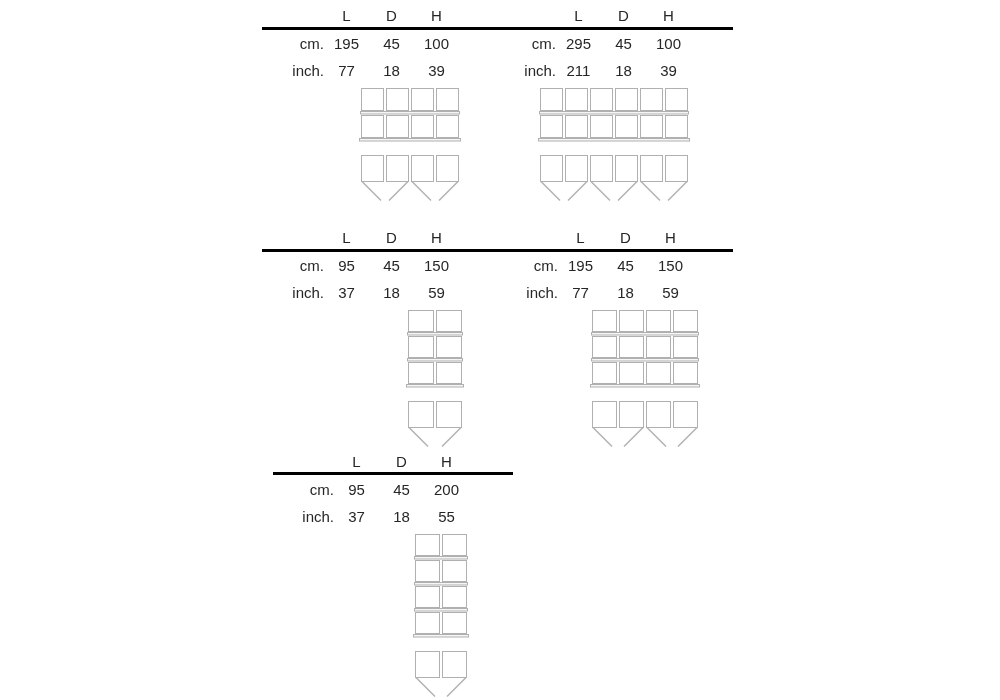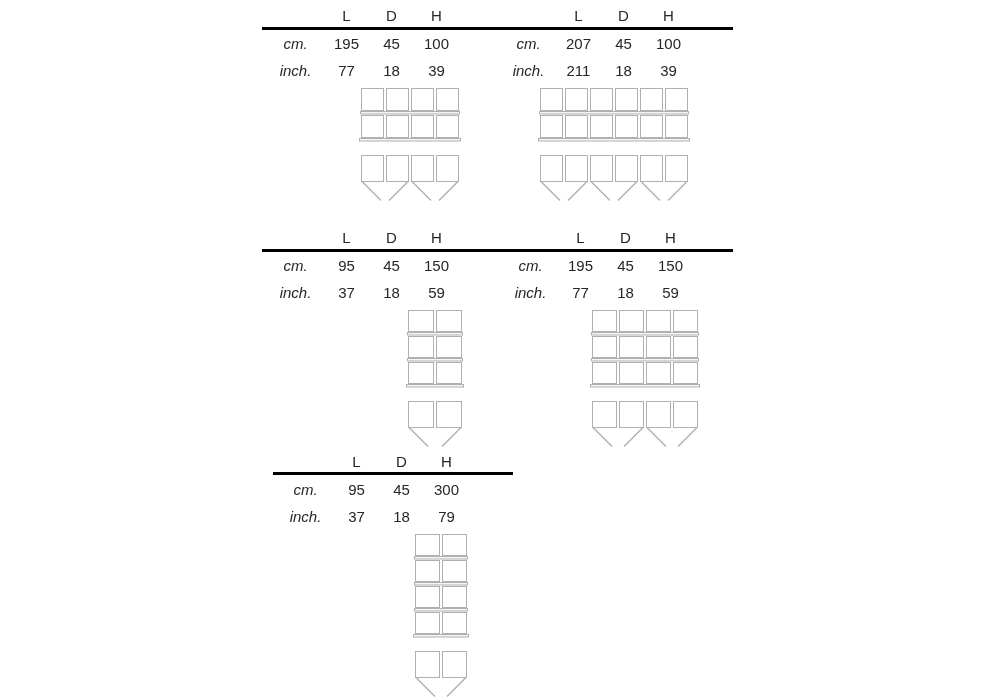--- a/index.html
+++ b/index.html
@@ -4,21 +4,21 @@
 <style>
   html,body{margin:0;padding:0;}
   body{
     width:1000px;height:700px;position:relative;overflow:hidden;
     background:#ffffff;
     font-family:"Liberation Sans","DejaVu Sans",sans-serif;
     color:#262626;
   }
   .spec-table{position:absolute;width:240px;height:80px;font-size:15px;}
   .spec-table .row{position:absolute;left:0;display:flex;line-height:16px;}
-  .spec-table .lbl{display:inline-block;width:57px;text-align:center;padding-left:2px;font-style:italic;}
+  .spec-table .lbl{display:inline-block;width:57px;text-align:right;padding-left:2px;}
   .spec-table.rt .lbl{width:55px;}
   .spec-table .cell{display:inline-block;width:45px;text-align:center;}
   .rule{position:absolute;background:#000000;height:3px;}
   svg.unit{position:absolute;overflow:visible;}
 </style>
 </head>
 <body>
 
 <div class="rule" style="left:262px;top:27px;width:471px;"></div>
 <div class="rule" style="left:262px;top:249px;width:471px;"></div>
@@ -47,21 +47,21 @@
 
 <div class="spec-table rt" style="left:499px;top:8px;">
   <div class="row" style="top:0;">
     <span class="lbl"></span>
     <span class="cell">L</span>
     <span class="cell">D</span>
     <span class="cell">H</span>
   </div>
   <div class="row" style="top:28px;">
     <span class="lbl">cm.</span>
-    <span class="cell">207</span>
+    <span class="cell">295</span>
     <span class="cell">45</span>
     <span class="cell">100</span>
   </div>
   <div class="row" style="top:55px;">
     <span class="lbl">inch.</span>
     <span class="cell">211</span>
     <span class="cell">18</span>
     <span class="cell">39</span>
   </div>
 </div>
@@ -112,27 +112,27 @@
   <div class="row" style="top:0;">
     <span class="lbl"></span>
     <span class="cell">L</span>
     <span class="cell">D</span>
     <span class="cell">H</span>
   </div>
   <div class="row" style="top:28px;">
     <span class="lbl">cm.</span>
     <span class="cell">95</span>
     <span class="cell">45</span>
-    <span class="cell">300</span>
+    <span class="cell">200</span>
   </div>
   <div class="row" style="top:55px;">
     <span class="lbl">inch.</span>
     <span class="cell">37</span>
     <span class="cell">18</span>
-    <span class="cell">79</span>
+    <span class="cell">55</span>
   </div>
 </div>
 
 <svg class="unit" id="unit-0" width="106" height="116" viewBox="0 0 106 116" style="left: 358px; top: 87px;">
     <rect x="3.5" y="1.5" width="22" height="22" fill="#ffffff" stroke="#b0b0b0" stroke-width="1"></rect>
     <rect x="28.5" y="1.5" width="22" height="22" fill="#ffffff" stroke="#b0b0b0" stroke-width="1"></rect>
     <rect x="53.5" y="1.5" width="22" height="22" fill="#ffffff" stroke="#b0b0b0" stroke-width="1"></rect>
     <rect x="78.5" y="1.5" width="22" height="22" fill="#ffffff" stroke="#b0b0b0" stroke-width="1"></rect>
     <rect x="2.5" y="24.5" width="99" height="2.5" fill="#f5f5f5" stroke="#b0b0b0" stroke-width="1"></rect>
     <rect x="3.5" y="28.5" width="22" height="22" fill="#ffffff" stroke="#b0b0b0" stroke-width="1"></rect>

